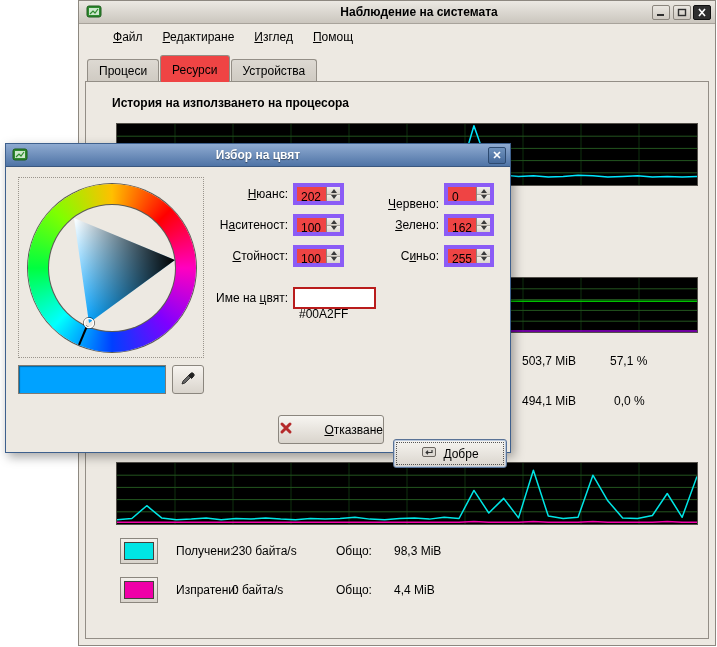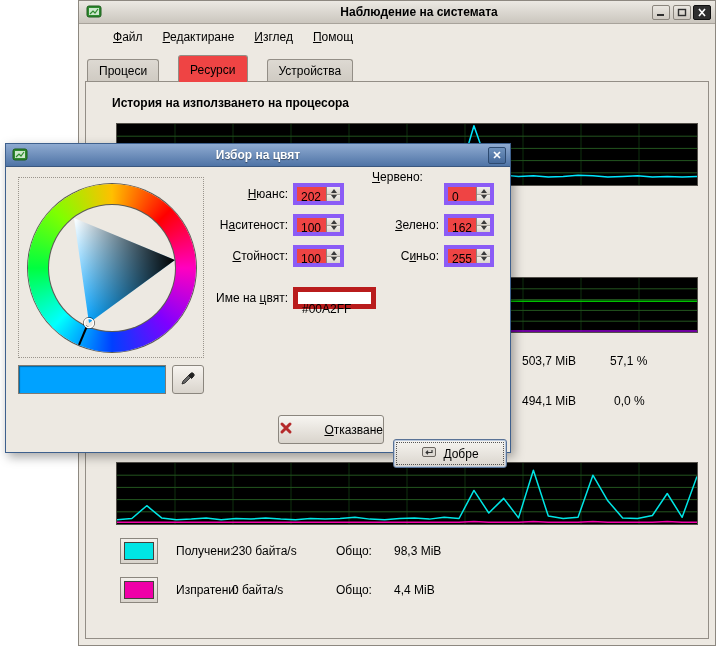--- a/index.html
+++ b/index.html
@@ -30,21 +30,21 @@
     background:linear-gradient(#EAE7E1,#CFCAC2);
     border:1px solid #8a857d; border-radius:2px;
     display:flex; align-items:center; justify-content:center;
   }
   .win-btn.close { background:#2e2e2e; border-color:#111; }
   .menubar {
     left:16px; top:24px; width:100%; height:24px; display:flex; align-items:center; padding-left:8px;
   }
   .menu-item { padding:4px 10px; cursor:default; }
   .tabs-row {
-    left:8px; top:54px; height:27px; display:flex; align-items:flex-end; gap:19px;
+    left:8px; top:54px; height:27px; display:flex; align-items:flex-end; gap:1px;
   }
   .tab {
     height:23px; padding:4px 11px 0;
     background:linear-gradient(#DDD9D2,#CFCAC2);
     border:1px solid #938e86; border-bottom:none;
     border-radius:3px 3px 0 0; position:relative; z-index:1;
   }
   .tab.active {
     height:27px; padding-top:7px; background:#ef4444; z-index:3;
   }
@@ -106,21 +106,21 @@
     display:flex; align-items:center; justify-content:center;
   }
   .fld-label { height:22px; line-height:22px; text-align:right; }
   .spin { display:flex; background:#ef4444; border:4px solid #8b5cf6; height:22px; }
   .spin-val { flex:1; padding:3px 0 0 4px; overflow:hidden; }
   .spin-btns { width:14px; border-left:1px solid #8b867e; display:flex; flex-direction:column; }
   .sb { flex:1; background:linear-gradient(#F2EFEA,#D9D4CC); display:flex; align-items:center; justify-content:center; }
   .sb + .sb { border-top:1px solid #a9a49c; }
   .tri-up { width:0; height:0; border:3px solid transparent; border-bottom:4px solid #3a3a3a; margin-top:-2px; }
   .tri-down { width:0; height:0; border:3px solid transparent; border-top:4px solid #3a3a3a; margin-bottom:-2px; }
-  .text-input { background:#fff; border:5px solid #b91c1c; height:22px; padding:10px 4px 0; }
+  .text-input { background:#fff; border:2px solid #b91c1c; height:22px; padding:18px 4px 0; }
   .dlg-btn {
     height:29px; background:linear-gradient(#F7F5F1,#D9D4CC);
     border:1px solid #8b867e; border-radius:3px;
     display:flex; align-items:center; justify-content:center; gap:6px;
   }
   .dlg-btn.default {
     border:1px solid #5a7396; box-shadow:inset 0 0 0 1px #b9c8dc;
     outline:1px dotted #555; outline-offset:-4px;
   }
 </style>
@@ -341,21 +341,21 @@
       <span class="spin-btns">
           <span class="sb">
             <i class="tri-up"></i>
           </span>
           <span class="sb">
             <i class="tri-down"></i>
           </span>
         </span>
     </div>
 
-    <div class="abs fld-label" style="left:350px; top:22px; width:83px;text-align:center;"><span></span><span class="u">Ч</span><span>ервено:</span></div>
+    <div class="abs fld-label" style="left:350px; top:49px; width:83px;"><span></span><span class="u">Ч</span><span>ервено:</span></div>
     <div class="abs spin" style="left:438px; top:39px; width:50px;">
       <span class="spin-val">0</span>
       <span class="spin-btns">
           <span class="sb">
             <i class="tri-up"></i>
           </span>
           <span class="sb">
             <i class="tri-down"></i>
           </span>
         </span>

